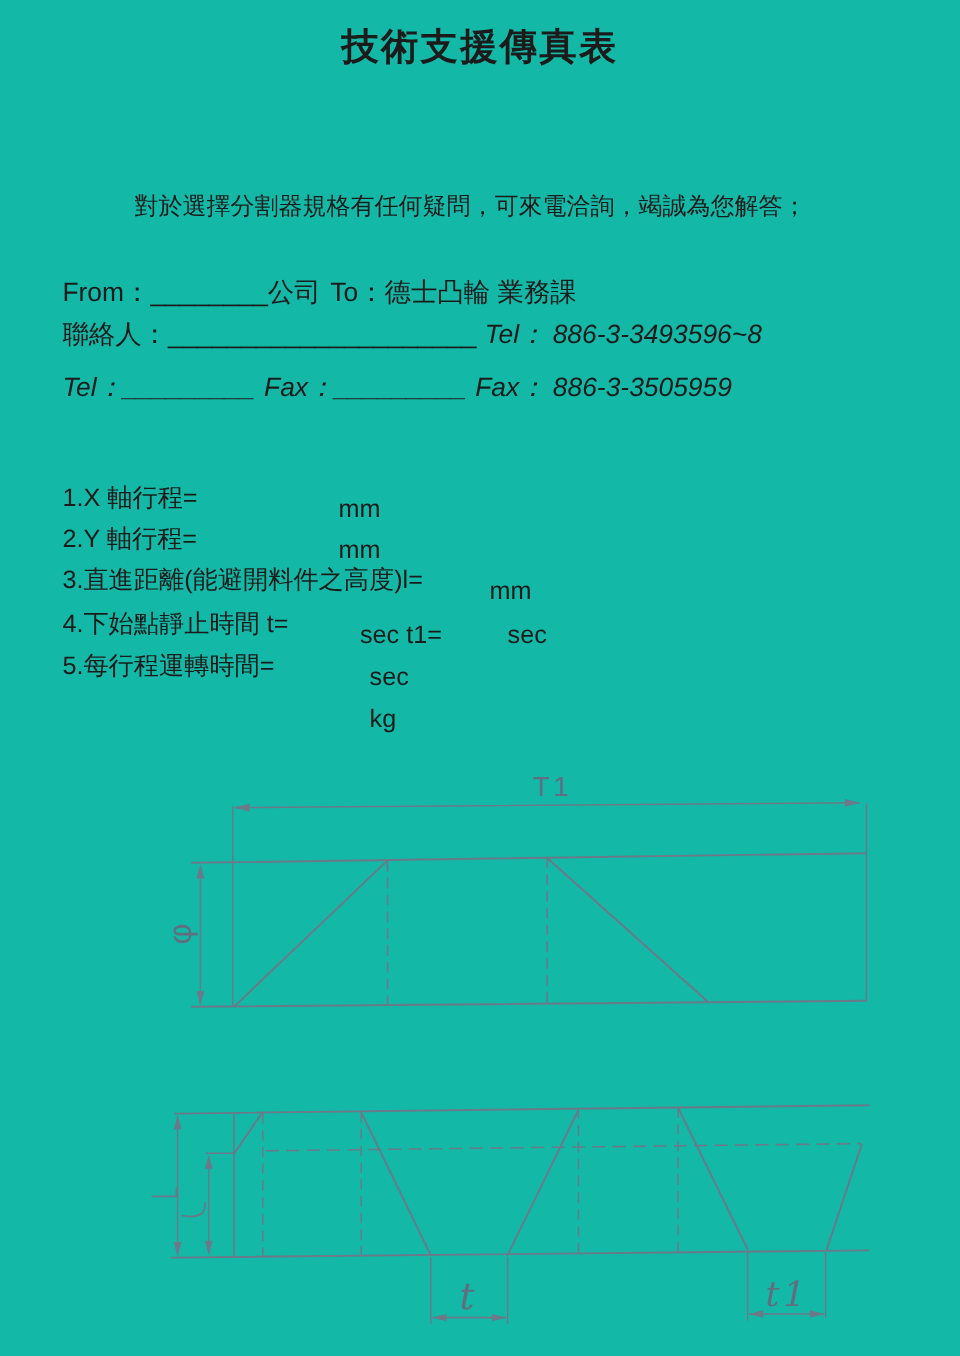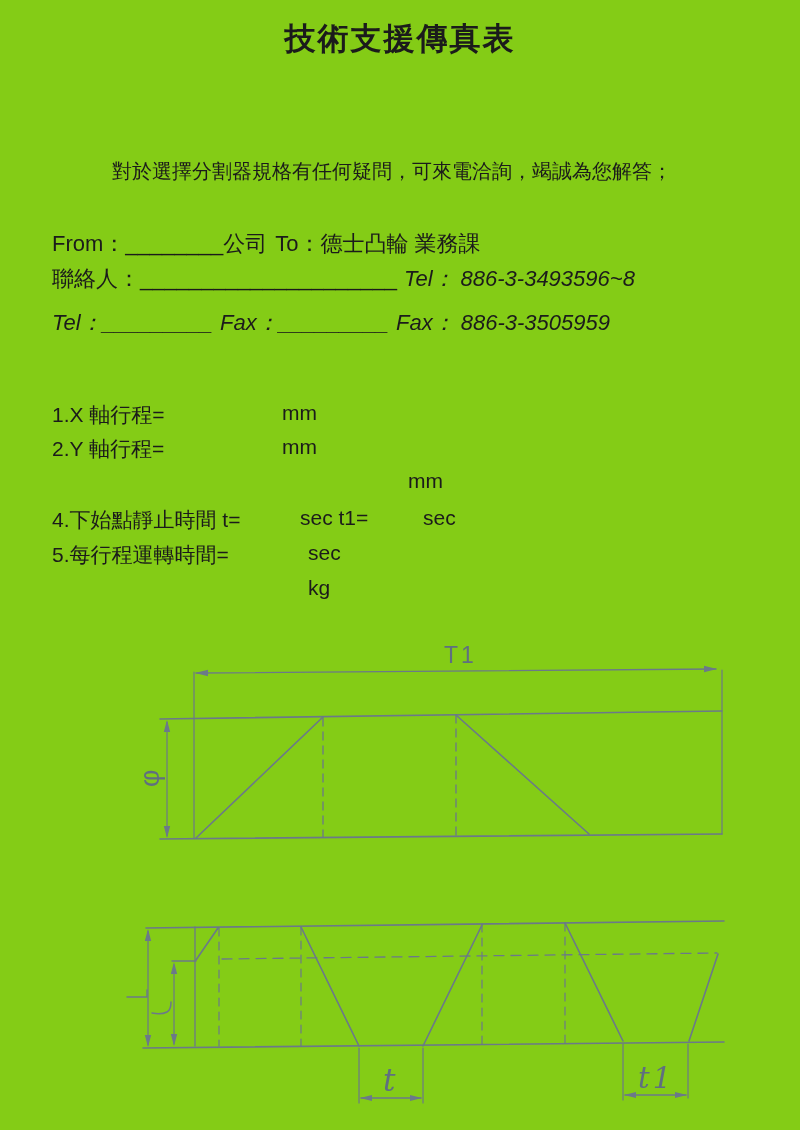--- a/index.html
+++ b/index.html
@@ -1,36 +1,36 @@
 <!DOCTYPE html>
 <html><head>
 <meta charset="utf-8">
 <style>
   html,body{margin:0;padding:0;background:#ffffff;}
   #page{
-    position:relative;width:800px;height:1130px;background:#84cc16;overflow:hidden;
+    position:relative;width:800px;height:1130px;background:#14b8a6;overflow:hidden;
     font-family:"Liberation Sans","DejaVu Sans",sans-serif;color:#1b1b1b;
   }
   .abs{position:absolute;}
   #title{top:18px;left:0;width:100%;text-align:center;font-size:31px;font-weight:700;letter-spacing:2px;}
   #subtitle{top:80px;left:0;width:100%;text-align:center;font-size:20px;font-weight:400;}
   .body-line{left:50px;font-size:20px;white-space:nowrap;margin-left:20px;}
   #intro-line1{top:158px;padding-left:42px;}
   #intro-line2{top:197px;}
   .form-line{left:52px;font-size:22px;white-space:nowrap;width:740px;}
   #line-from{top:229px;}
   #line-person{top:264px;}
   #line-telfax{top:308px;}
   .seg{display:inline;}
   .gapL{margin-left:8px;}
   .gapS{margin-left:6px;}
   .abs-seg{position:absolute;top:0;white-space:nowrap;font-style:italic;}
   #section-heading{top:364px;left:52px;font-size:21px;white-space:nowrap;}
   .item-row{position:absolute;left:52px;width:720px;height:28px;font-size:21px;white-space:nowrap;}
-  .item-row .unit{position:absolute;top:0;}
+  .item-row .unit{position:absolute;top:12px;}
   svg text{font-family:"Liberation Sans","DejaVu Sans",sans-serif;}
   .hand{font-family:"DejaVu Serif","Liberation Serif",serif;font-style:italic;}
 </style>
 </head>
 <body>
 
 <div id="page">
 
   <div id="title" class="abs">技術支援傳真表</div>
 
@@ -54,20 +54,21 @@
 
   <div class="item-row" style="top:401px">
     <span class="lab">1.X 軸行程=</span>
     <span class="unit" style="left:230px">mm</span>
   </div>
   <div class="item-row" style="top:435px">
     <span class="lab">2.Y 軸行程=</span>
     <span class="unit" style="left:230px">mm</span>
   </div>
   <div class="item-row" style="top:469px">
+    <span class="lab">3.直進距離(能避開料件之高度)l=</span>
     <span class="unit" style="left:356px">mm</span>
   </div>
   <div class="item-row" style="top:506px">
     <span class="lab">4.下始點靜止時間 t=</span>
     <span class="unit" style="left:248px">sec t1=</span>
     <span class="unit" style="left:371px">sec</span>
   </div>
   <div class="item-row" style="top:541px">
     <span class="lab">5.每行程運轉時間=</span>
     <span class="unit" style="left:256px">sec</span>

